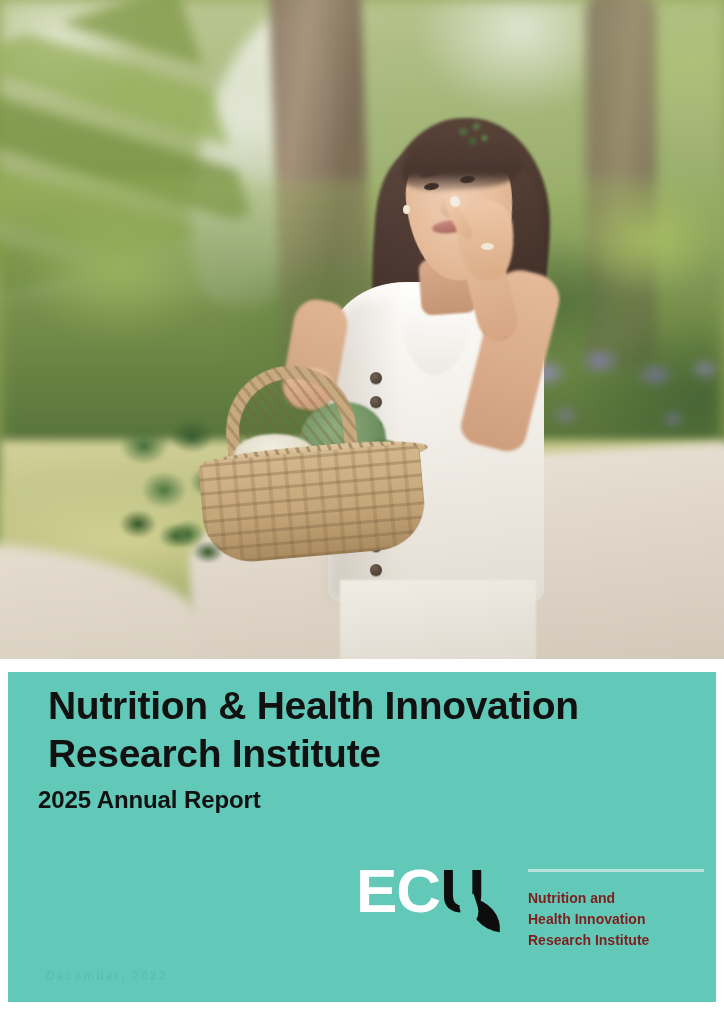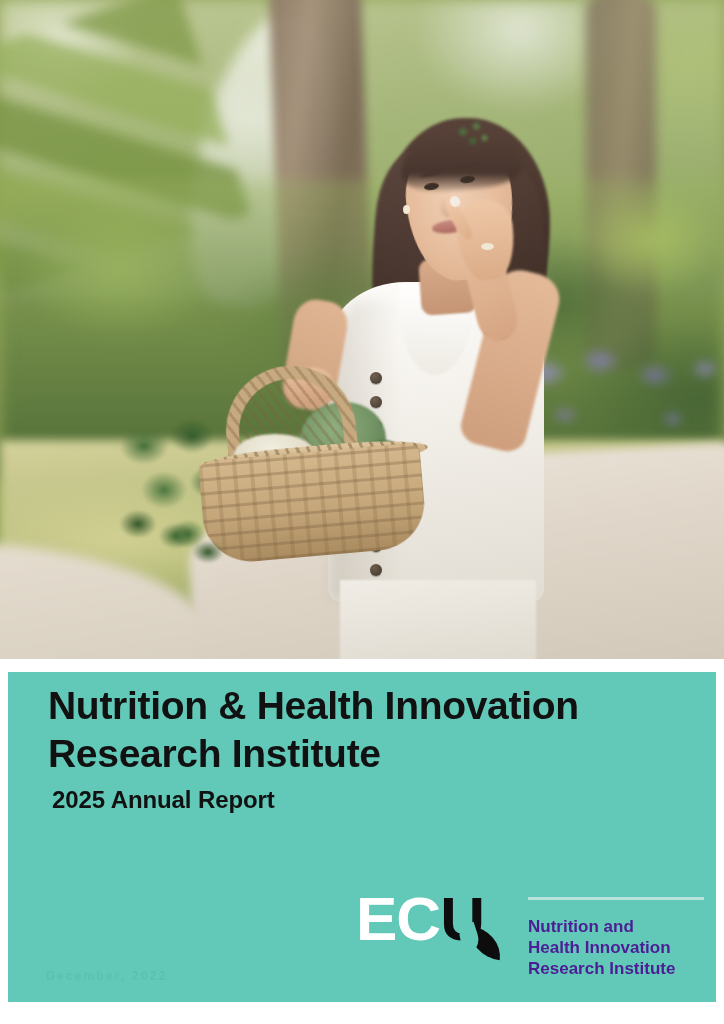--- a/index.html
+++ b/index.html
@@ -418,40 +418,40 @@
     left:40px; top:10px;
     width:620px;
     font-size:39px;
     line-height:48px;
     font-weight:700;
     color:#111111;
     letter-spacing:-0.3px;
   }
   .cover-subtitle {
     position:absolute;
-    left:44px; top:114px;
+    left:30px; top:114px;
     font-size:24px;
     font-weight:700;
     color:#111111;
     letter-spacing:-0.1px;
   }
 
   .cover-date {
     position:absolute;
     left:38px; top:297px;
     font-size:12px;
     font-weight:700;
     letter-spacing:2.2px;
     color:#5cc0b0;
   }
 
   
   .logo-lockup {
     position:absolute;
-    left:348px; top:216px;
+    left:348px; top:188px;
     width:348px; height:118px;
   }
 
   .ecu-mark {
     position:absolute; left:0; top:0;
     width:152px; height:118px;
   }
   .ecu-letters {
     position:absolute; left:0; top:0;
     font-size:62px;
@@ -486,24 +486,24 @@
   }
 
   .lockup-divider {
     position:absolute; left:172px; top:9px;
     width:176px; height:3px;
     background:#b9e4dc;
   }
   .institute-name {
     position:absolute; left:172px; top:28px;
     width:180px;
-    font-size:17px;
+    font-size:14px;
     line-height:21px;
     font-weight:700;
-    color:#4c1d95;
+    color:#7f1d1d;
     white-space:pre-line;
   }
 </style>
 </head>
 <body>
 
 <div id="page">
 
   <div class="cover-photo">
     <div class="ph-canopy"></div>

